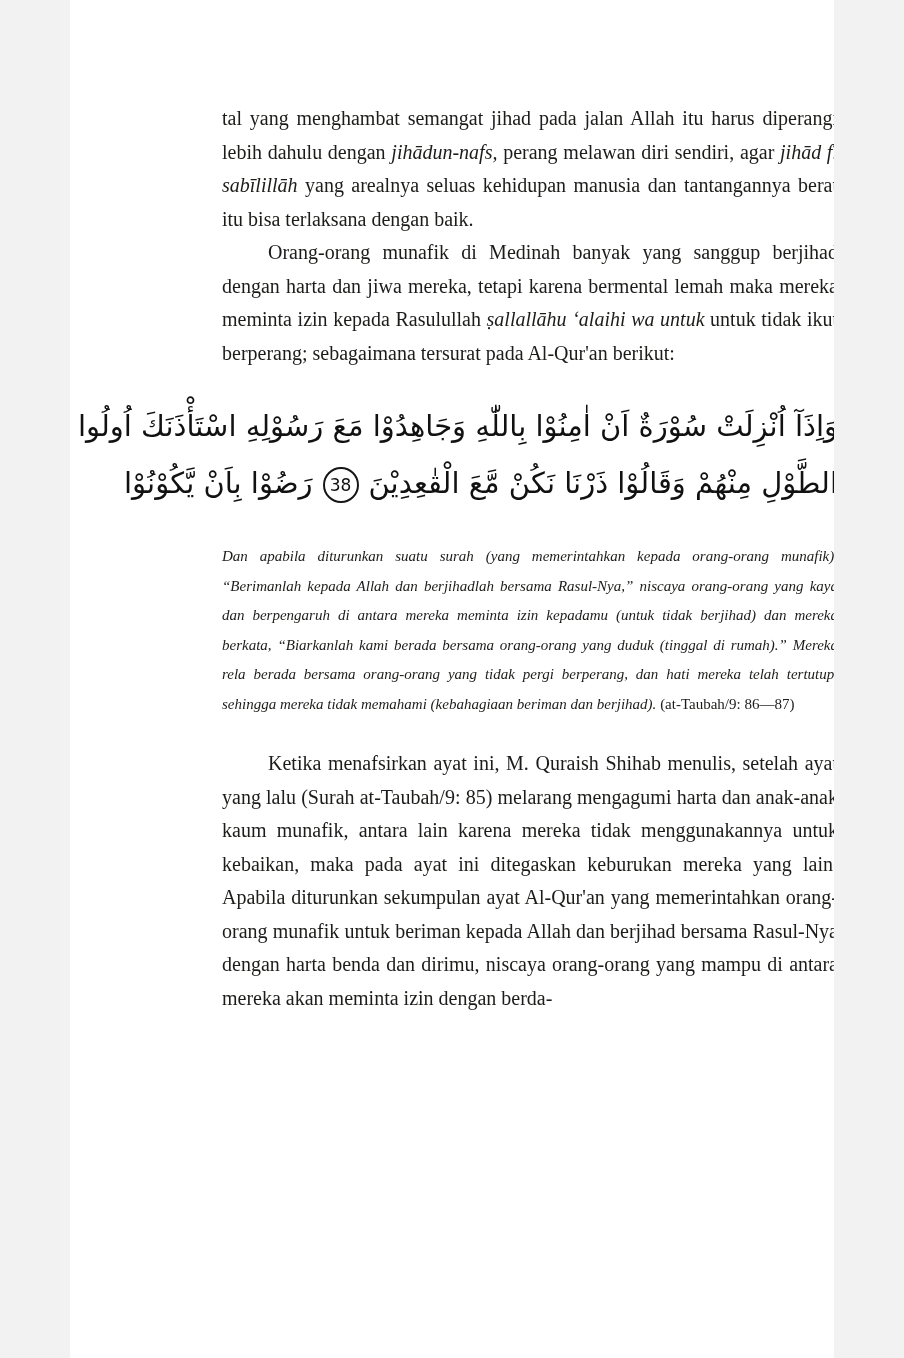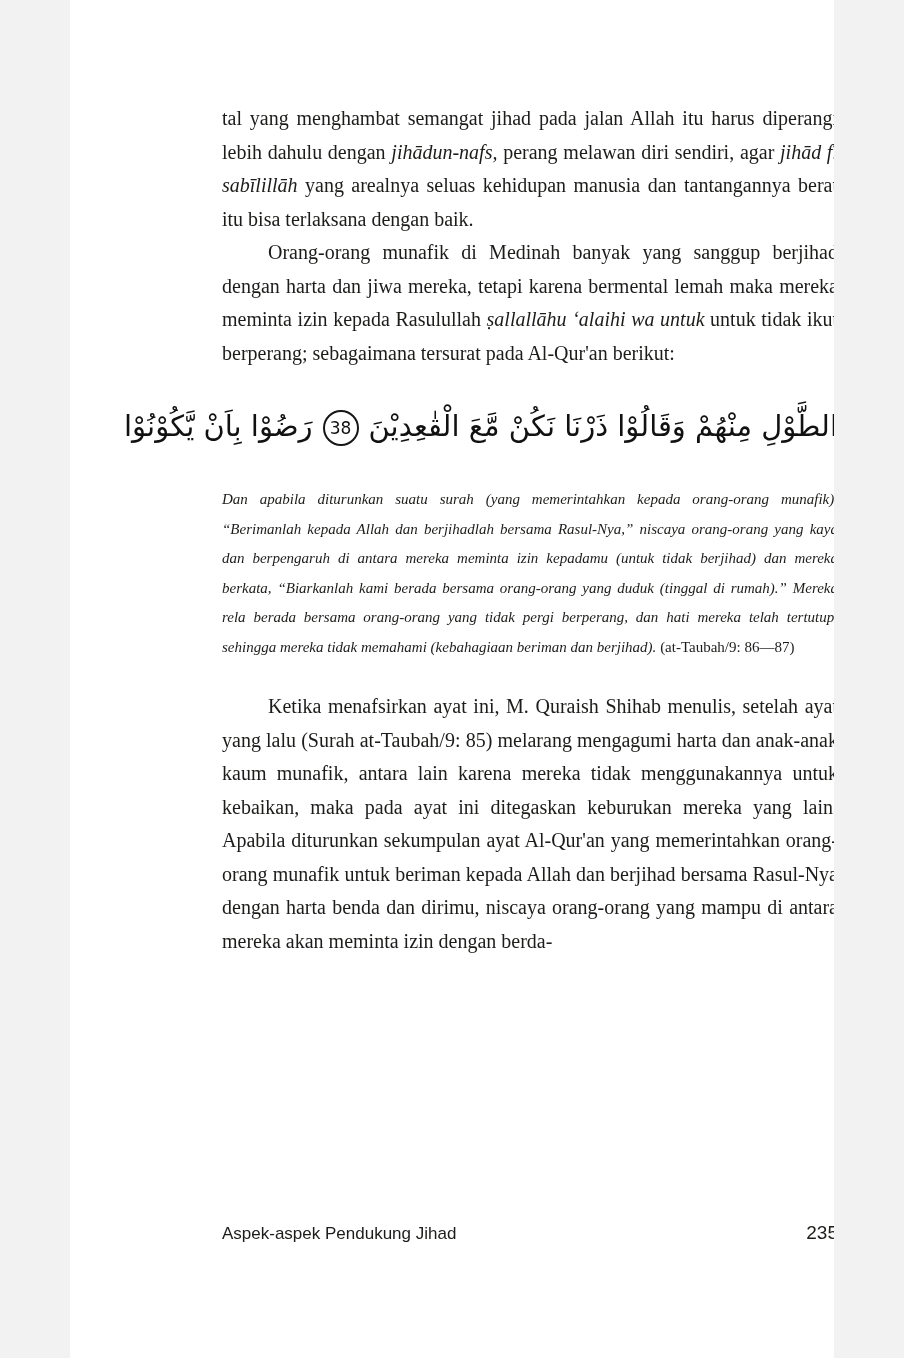--- a/index.html
+++ b/index.html
@@ -91,27 +91,24 @@
 
 <div class="page">
 
   <main class="text-block">
 
     <p class="par"><span>tal yang menghambat semangat jihad pada jalan Allah itu harus diperangi lebih dahulu dengan </span><span class="it">jihādun-nafs,</span><span> perang melawan diri sendiri, agar </span><span class="it">jihād fī sabīlillāh</span><span> yang arealnya seluas kehidupan manusia dan tantangannya berat itu bisa terlaksana dengan baik.</span></p>
 
     <p class="par indent"><span>Orang-orang munafik di Medinah banyak yang sanggup berjihad dengan harta dan jiwa mereka, tetapi karena bermental lemah maka mereka meminta izin kepada Rasulullah </span><span class="it">ṣallallāhu ‘alaihi wa untuk</span><span> untuk tidak ikut berperang; sebagaimana tersurat pada Al-Qur'an berikut:</span></p>
 
     <div class="quran" dir="rtl">
+      <div class="quran-line"><span>وَاِذَآ اُنْزِلَتْ سُوْرَةٌ اَنْ اٰمِنُوْا بِاللّٰهِ وَجَاهِدُوْا مَعَ رَسُوْلِهِ اسْتَأْذَنَكَ اُولُوا</span></div>
       <div class="quran-line"><span>الطَّوْلِ مِنْهُمْ وَقَالُوْا ذَرْنَا نَكُنْ مَّعَ الْقٰعِدِيْنَ</span><span class="ayah-marker">38</span><span>رَضُوْا بِاَنْ يَّكُوْنُوْا</span></div>
     </div>
 
     <div class="translation"><span class="it">Dan apabila diturunkan suatu surah (yang memerintahkan kepada orang-orang munafik), “Berimanlah kepada Allah dan berjihadlah bersama Rasul-Nya,” niscaya orang-orang yang kaya dan berpengaruh di antara mereka meminta izin kepadamu (untuk tidak berjihad) dan mereka berkata, “Biarkanlah kami berada bersama orang-orang yang duduk (tinggal di rumah).” Mereka rela berada bersama orang-orang yang tidak pergi berperang, dan hati mereka telah tertutup, sehingga mereka tidak memahami (kebahagiaan beriman dan berjihad). </span><span>(at-Taubah/9: 86—87)</span></div>
 
     <p class="par indent"><span>Ketika menafsirkan ayat ini, M. Quraish Shihab menulis, setelah ayat yang lalu (Surah at-Taubah/9: 85) melarang mengagumi harta dan anak-anak kaum munafik, antara lain karena mereka tidak menggunakannya untuk kebaikan, maka pada ayat ini ditegaskan keburukan mereka yang lain. Apabila diturunkan sekumpulan ayat Al-Qur'an yang memerintahkan orang-orang munafik untuk beriman kepada Allah dan berjihad bersama Rasul-Nya dengan harta benda dan dirimu, niscaya orang-orang yang mampu di antara mereka akan meminta izin dengan berda-</span></p>
 
   </main>
 
-  <footer class="footer">
-    <span class="footer-left">Aspek-aspek Pendukung Jihad</span>
-    <span class="footer-page">235</span>
-  </footer>
 
 </div>
 
 </body></html>

